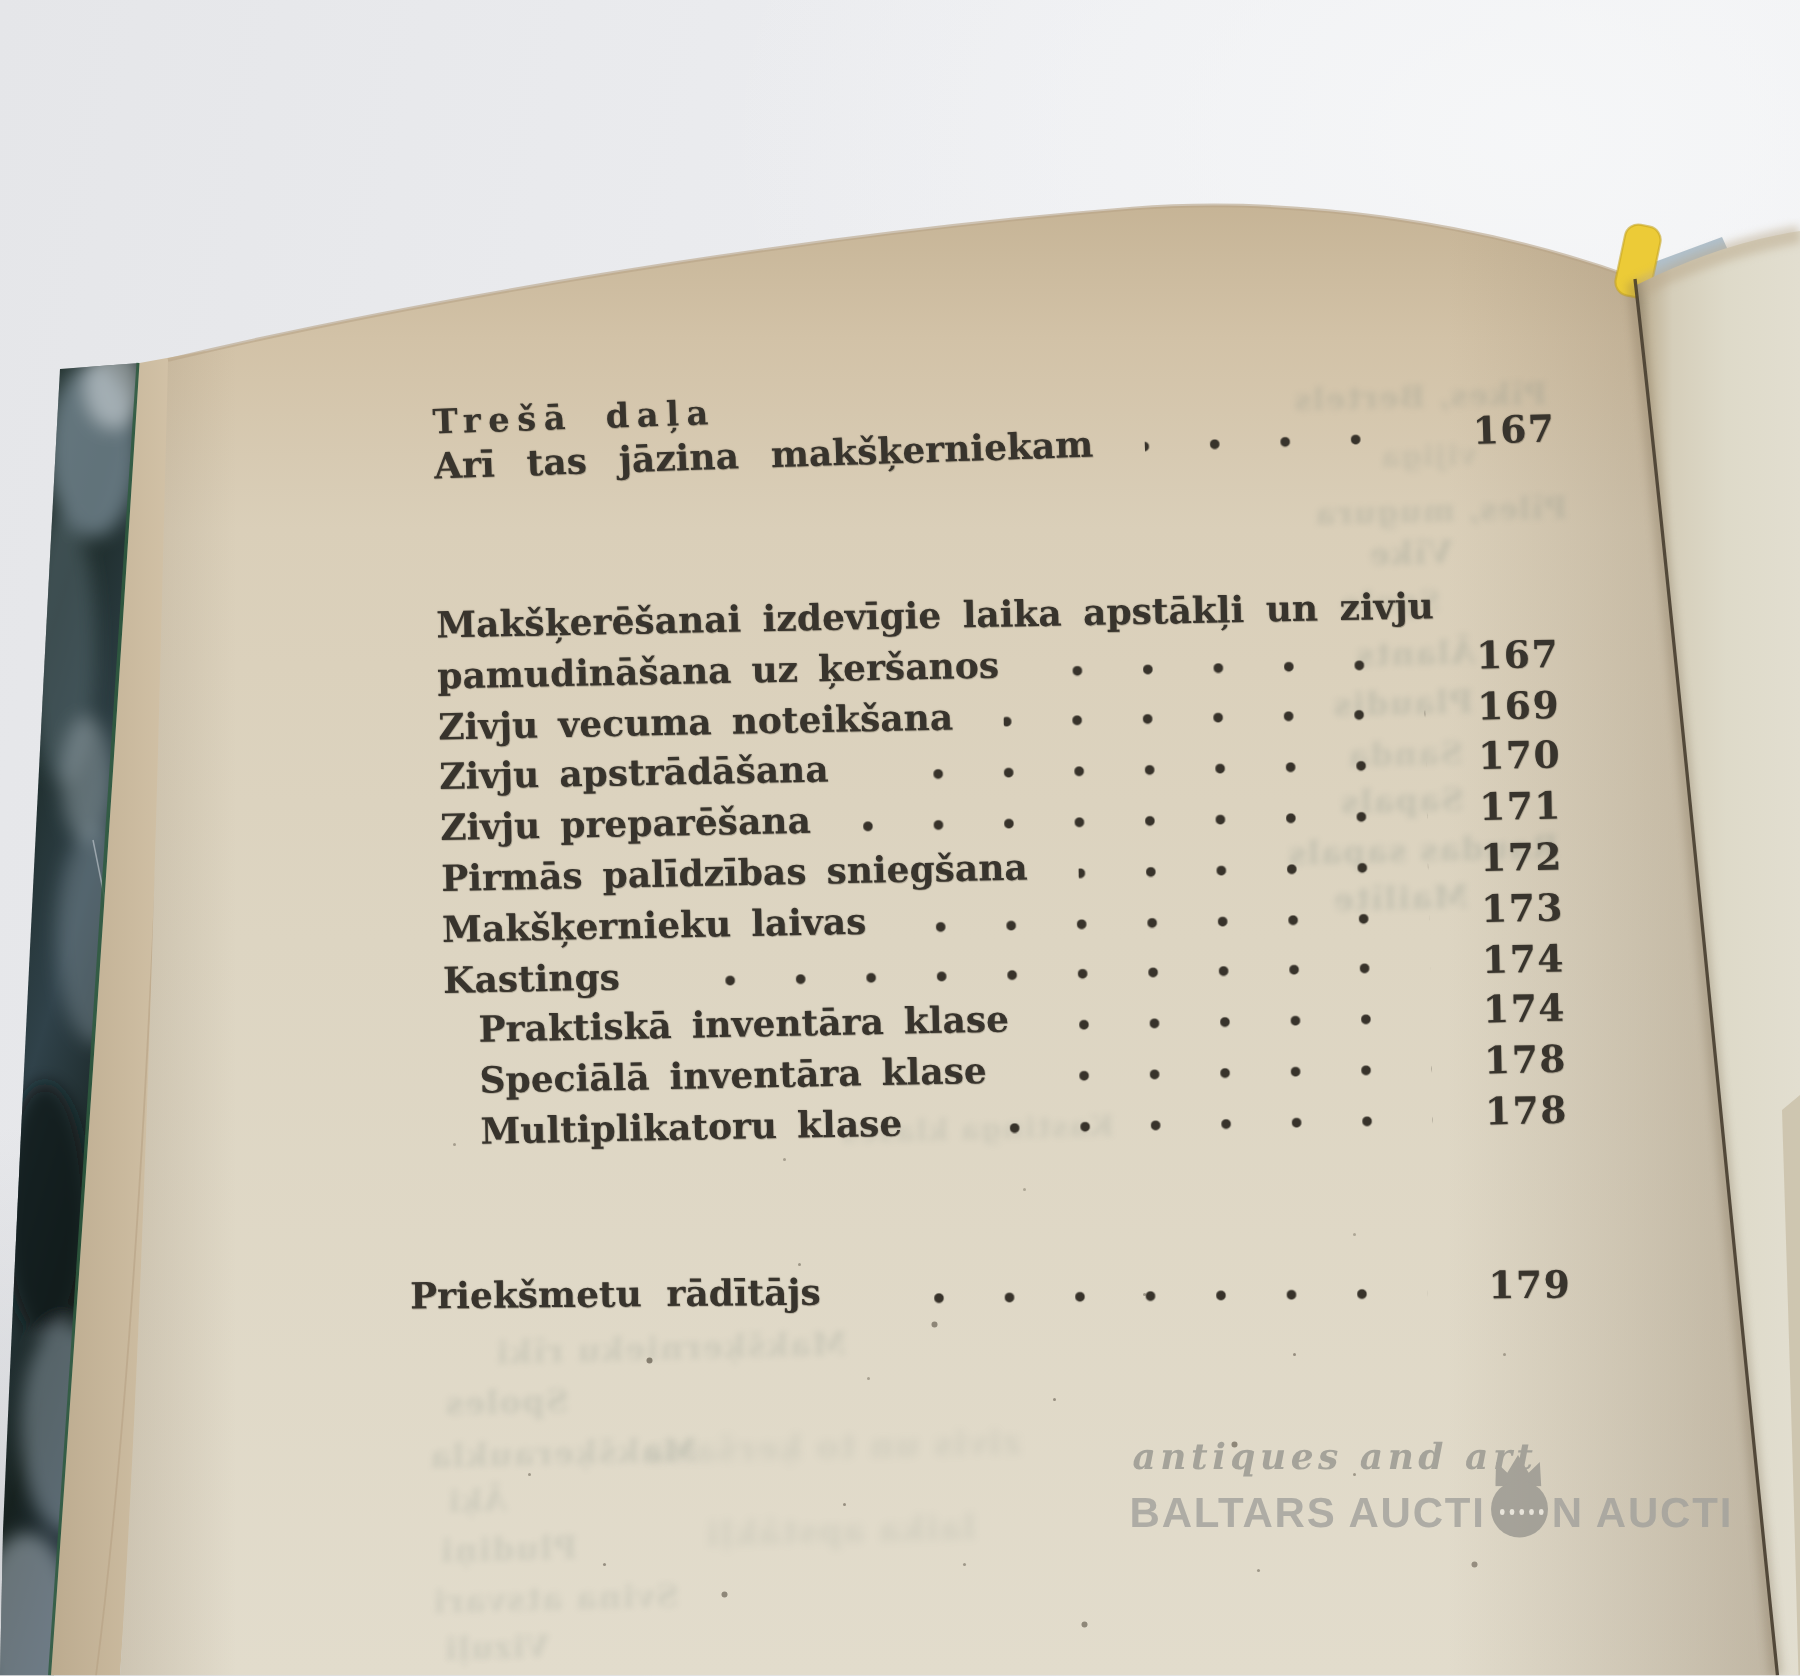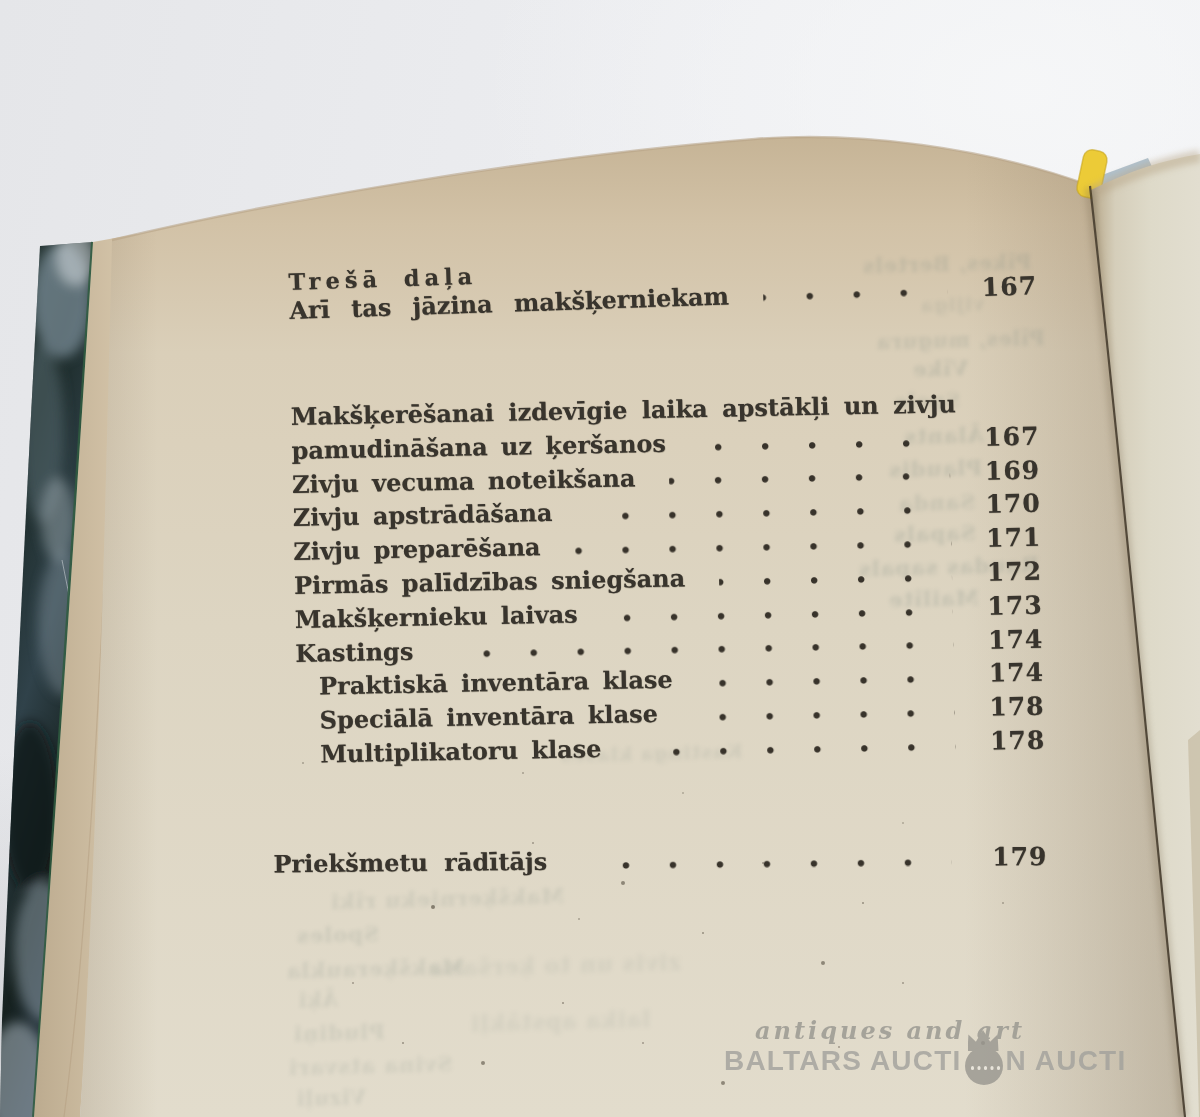--- a/index.html
+++ b/index.html
@@ -56,29 +56,29 @@
       562px 1002px 0 0 rgba(60,52,40,.45),482px 1062px 0 1px rgba(60,52,40,.5),
       642px 1042px 0 0 rgba(60,52,40,.4), 722px 1082px 0 1px rgba(60,52,40,.5),
       862px 902px 0 0 rgba(60,52,40,.45), 902px 982px 0 0 rgba(60,52,40,.4),
       1002px 902px 0 0 rgba(60,52,40,.35),982px 1042px 0 1px rgba(60,52,40,.45),
       352px 982px 0 0 rgba(60,52,40,.4), 402px 1042px 0 0 rgba(60,52,40,.45),
       302px 762px 0 0 rgba(60,52,40,.35), 522px 772px 0 0 rgba(60,52,40,.35),
       682px 792px 0 0 rgba(60,52,40,.3),  902px 822px 0 0 rgba(60,52,40,.3),
       578px 918px 0 0 rgba(60,52,40,.35), 838px 1046px 0 0 rgba(60,52,40,.4);}
 
   
-  .watermark{position:absolute;left:724px;top:1016px;opacity:.8;pointer-events:none;}
+  .watermark{position:absolute;left:724px;top:956px;opacity:.8;pointer-events:none;}
   .wm-tagline{
     font-family:"DejaVu Serif", serif;font-style:italic;font-weight:700;
     font-size:24px;letter-spacing:3px;color:#97968f;margin-left:31px;height:28px;
   }
   .wm-name{
-    display:flex;align-items:flex-start;margin-top:1px;
+    display:flex;align-items:flex-end;margin-top:1px;
     font-family:"Liberation Sans", sans-serif;font-weight:700;
-    font-size:28px;letter-spacing:1.2px;color:#a2a19c;
+    font-size:28px;letter-spacing:1.2px;color:#a2a19c;margin-left:29px;
   }
   .wm-logo{position:relative;width:40px;height:40px;margin:0 2px;display:inline-block;}
   .wm-crown{
     position:absolute;left:4px;top:-15px;width:31px;height:21px;background:#98968f;
     clip-path:polygon(0 100%, 3% 22%, 27% 56%, 50% 0, 73% 56%, 97% 22%, 100% 100%);
   }
   .wm-ball{position:absolute;left:1px;top:2px;width:38px;height:38px;border-radius:50%;background:#98968f;}
   .wm-balldots{
     position:absolute;left:6px;top:19px;width:3.5px;height:3.5px;border-radius:50%;background:#ebe8e0;
     box-shadow:6.5px 0 0 #ebe8e0, 13px 0 0 #ebe8e0, 19.5px 0 0 #ebe8e0, 26px 0 0 #ebe8e0;

